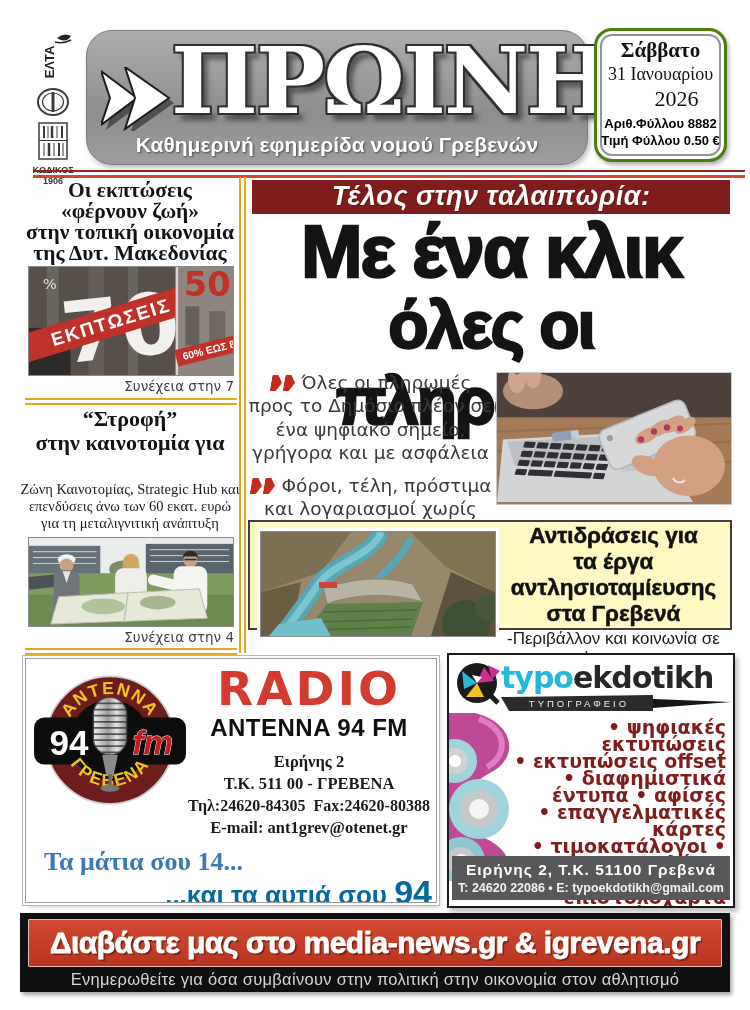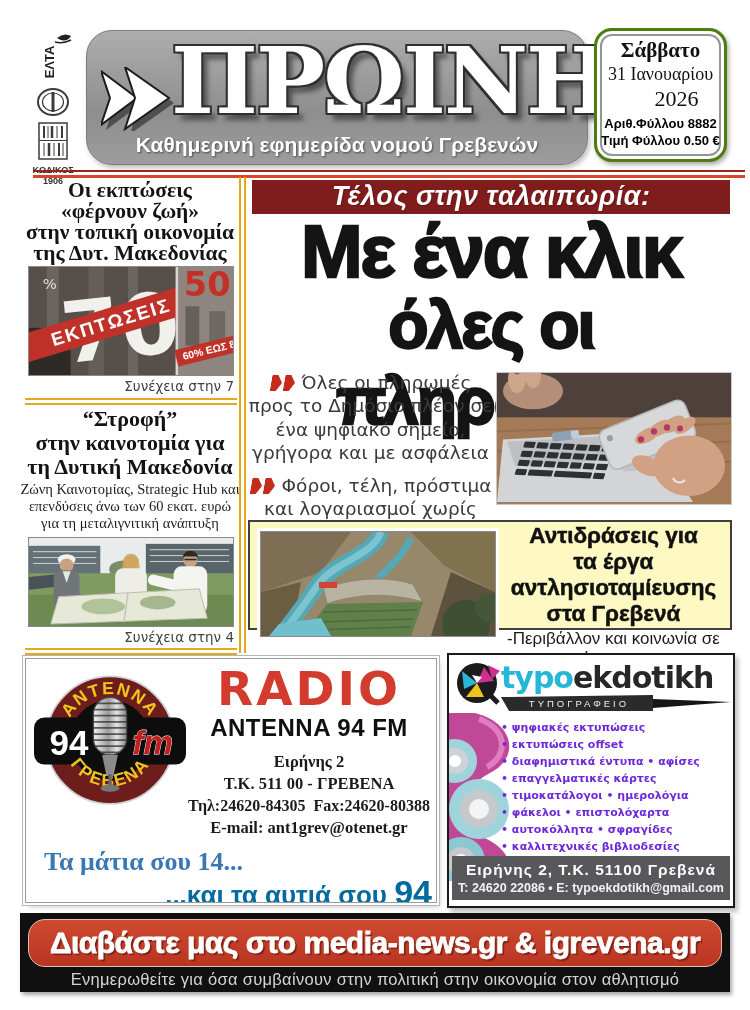--- a/index.html
+++ b/index.html
@@ -78,30 +78,30 @@
   #radio-phones{white-space:nowrap;font-size:16px;}
   #radio-tag1{position:absolute;left:18px;top:188px;font-family:"Liberation Serif",serif;font-weight:bold;font-size:26px;color:#3a78b5;}
   #radio-tag2{position:absolute;right:4px;top:214px;font-family:Liberation Sans, sans-serif;font-weight:bold;font-size:26px;color:#0369a1;}
   #radio-tag2 .big94{font-size:34px;}
 
   
   #typo-ad{left:447px;top:653px;width:288px;height:255px;background:#fff;border:2px solid #1a1a1a;
     box-sizing:border-box;overflow:hidden;box-shadow:3px 4px 5px rgba(0,0,0,.25);}
   #typo-brand{position:absolute;left:52px;top:5px;font-family:"DejaVu Sans",sans-serif;font-weight:bold;font-size:30px;letter-spacing:-1px;white-space:nowrap;}
   #typo-brand .b1{color:#25b6d8;} #typo-brand .b2{color:#272727;}
-  #typo-services{position:absolute;right:7px;top:64px;width:225px;
-    font-family:"DejaVu Sans",sans-serif;font-size:11px;font-weight:bold;color:#6d28d9;line-height:17px;}
+  #typo-services{position:absolute;right:7px;top:64px;width:225px;text-align:right;
+    font-family:"DejaVu Sans",sans-serif;font-size:19px;font-weight:bold;color:#7f1d1d;line-height:17px;}
   #typo-contact{position:absolute;left:3px;right:3px;bottom:6px;height:44px;background:#58585a;text-align:center;color:#fff;}
   #typo-addr{font-size:15.5px;font-weight:bold;letter-spacing:1px;margin-top:5px;}
   #typo-tel{font-size:12.5px;font-weight:bold;margin-top:2px;color:#f2f2f2;}
 
   
   #footer{left:20px;top:913px;width:710px;height:79px;background:#101010;box-sizing:border-box;padding:6px 8px 0 8px;
     box-shadow:2px 3px 4px rgba(0,0,0,.35);}
-  #footer-red{height:46px;background:linear-gradient(180deg,#d04a30,#b93522);border-radius:17px;
+  #footer-red{height:46px;background:linear-gradient(180deg,#d04a30,#b93522);border-radius:1px;
     border:1px solid #e2beb4;text-align:center;line-height:46px;color:#fff;font-size:30px;font-weight:bold;
     letter-spacing:-.5px;-webkit-text-stroke:.8px #fff;text-shadow:2px 2px 1px rgba(70,12,6,.55);}
   #footer-strip{height:24px;line-height:25px;text-align:center;color:#d4d4d4;font-size:16.5px;letter-spacing:.3px;}
 
   svg{display:block;}
   .photo-svg{width:100%;height:100%;}
 </style>
 </head>
 <body>
 
@@ -197,21 +197,20 @@
       </g>
     </svg>
   </div>
   <div class="abs cont" id="a1-cont">Συνέχεια στην 7</div>
 
   <div class="abs goldrule" id="rule1"></div>
 
   <div class="abs serif-title" id="a2-title">
     <div>“Στροφή”</div>
     <div>στην καινοτομία για</div>
-    <div>τη Δυτική Μακεδονία</div>
   </div>
   <div class="abs" id="a2-sub">
     <div>Ζώνη Καινοτομίας, Strategic Hub και</div>
     <div>επενδύσεις άνω των 60 εκατ. ευρώ</div>
     <div>για τη μεταλιγνιτική ανάπτυξη</div>
   </div>
   <div class="abs" id="a2-photo">
     <svg class="photo-svg" viewBox="0 0 206 90" preserveAspectRatio="none">
       <rect width="206" height="90" fill="#e8ecea"></rect>
       <rect x="0" y="8" width="72" height="30" fill="#667077"></rect>

